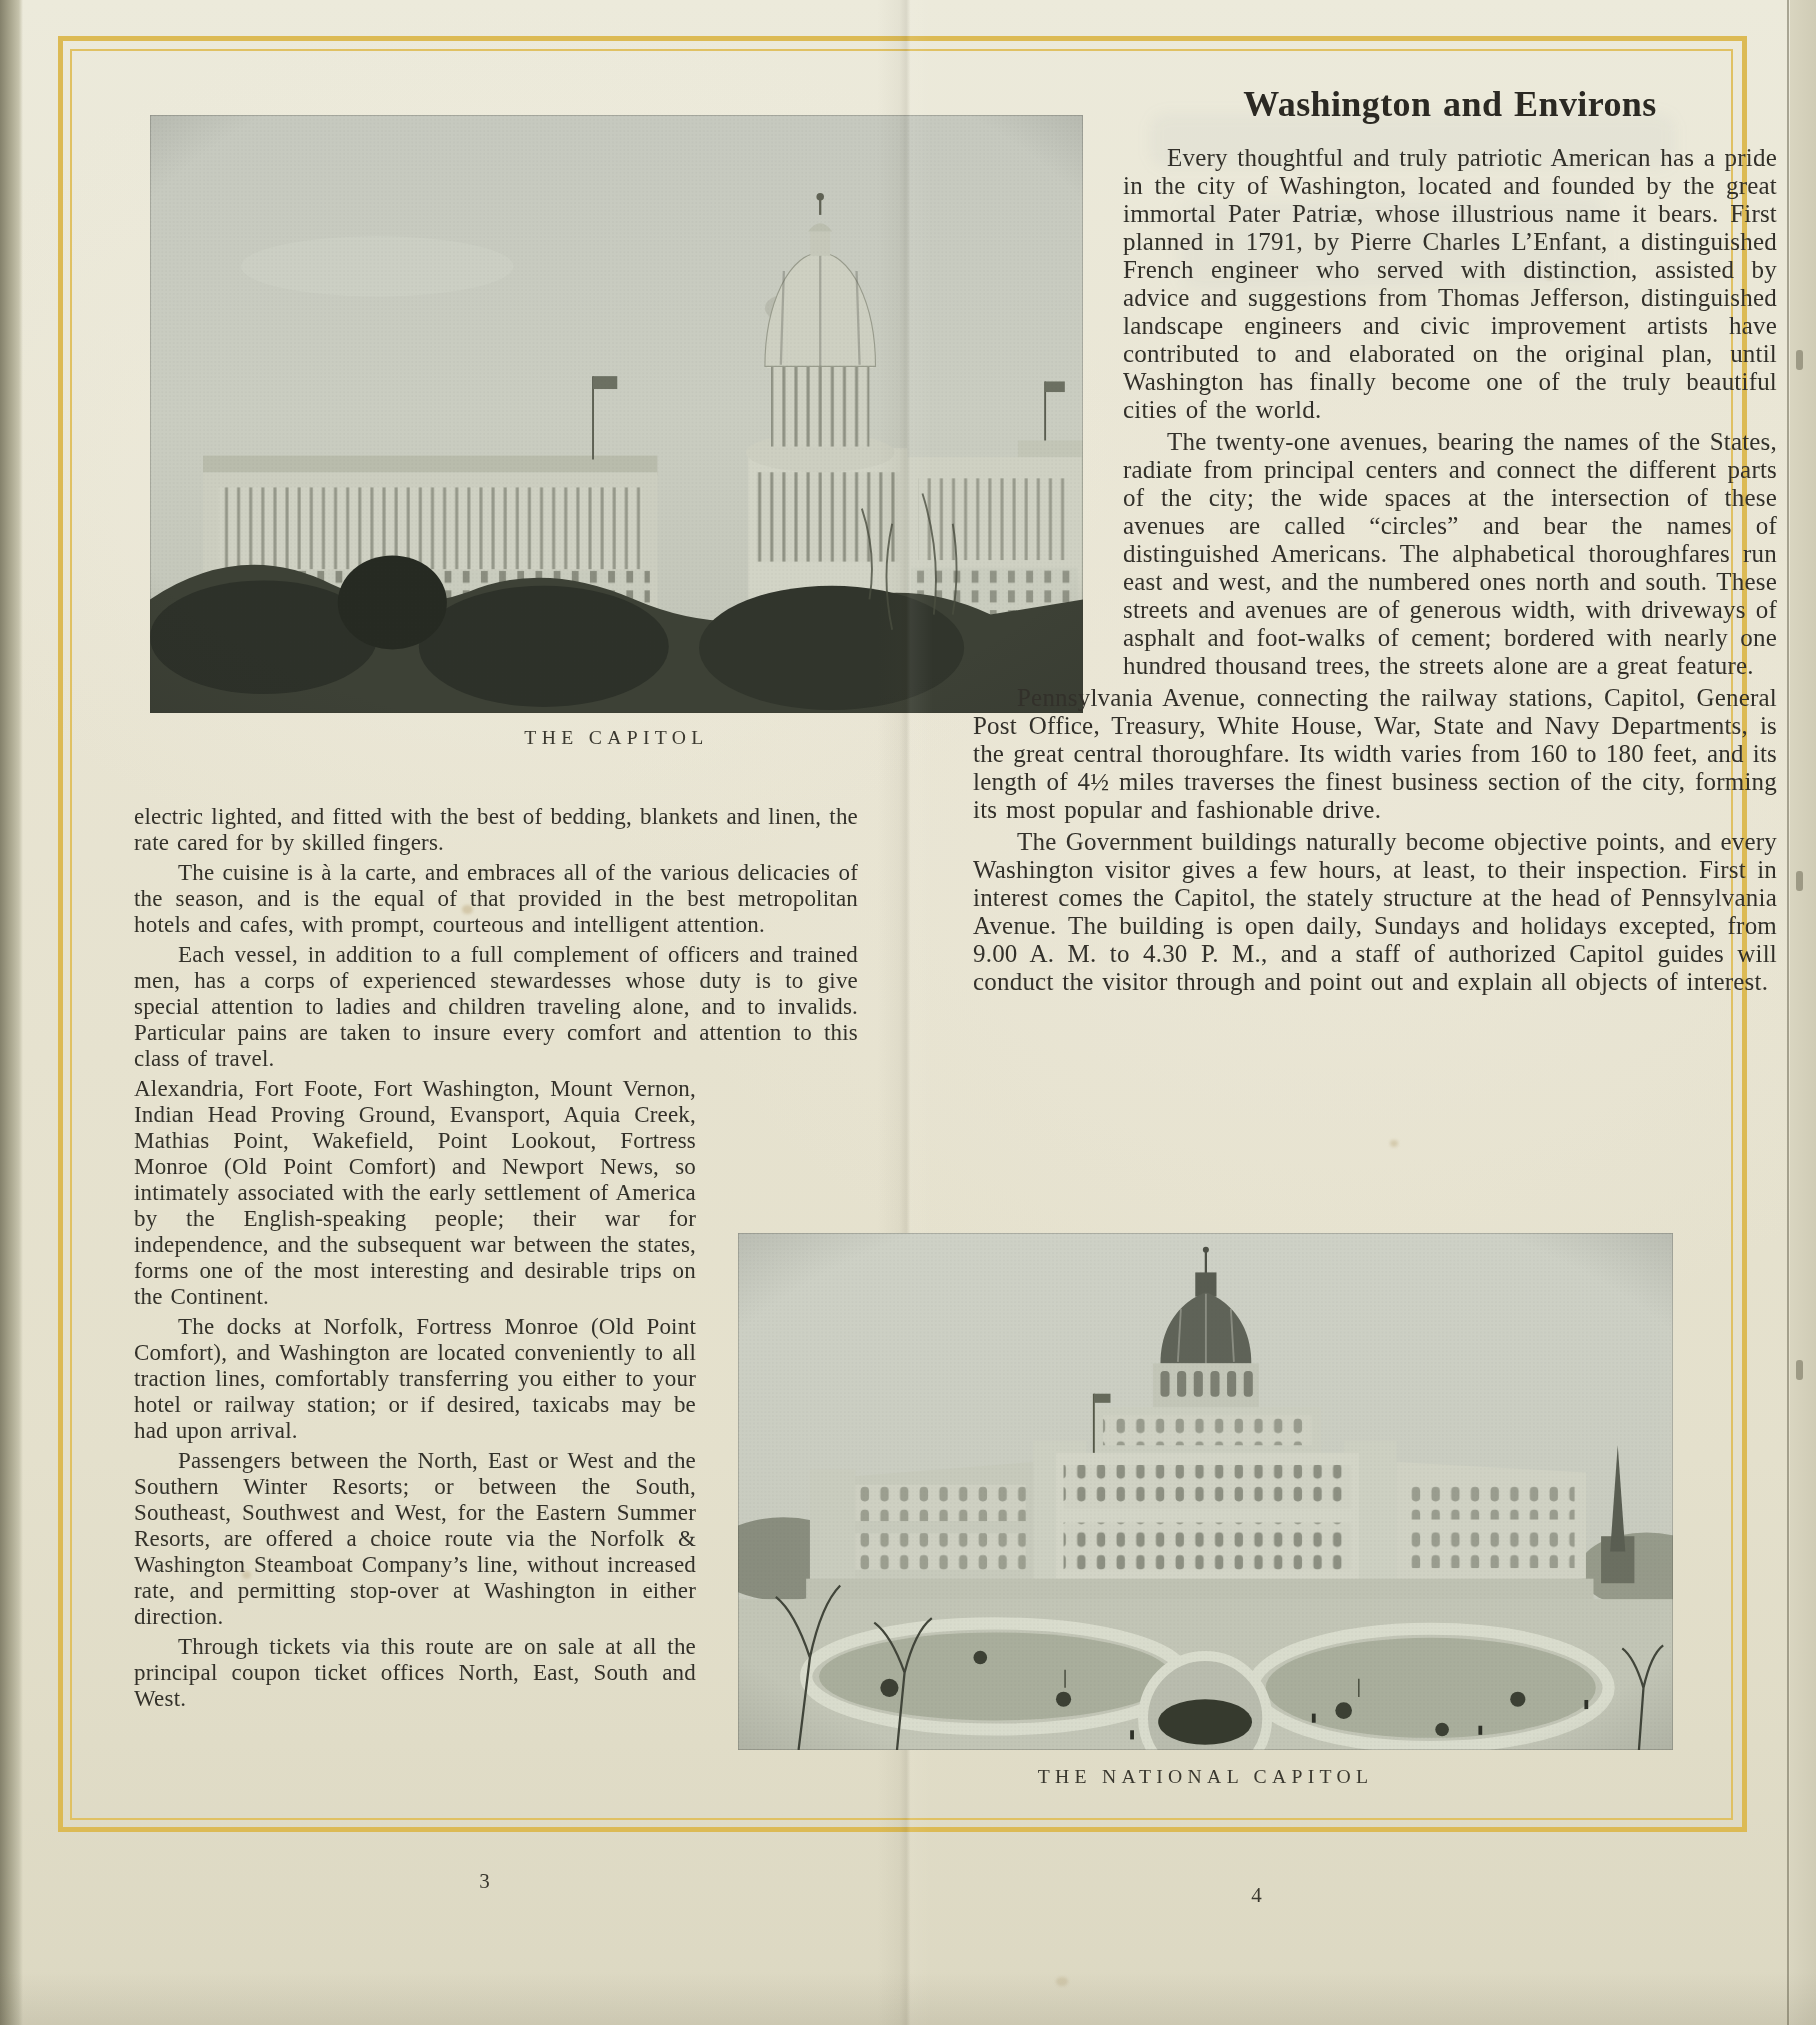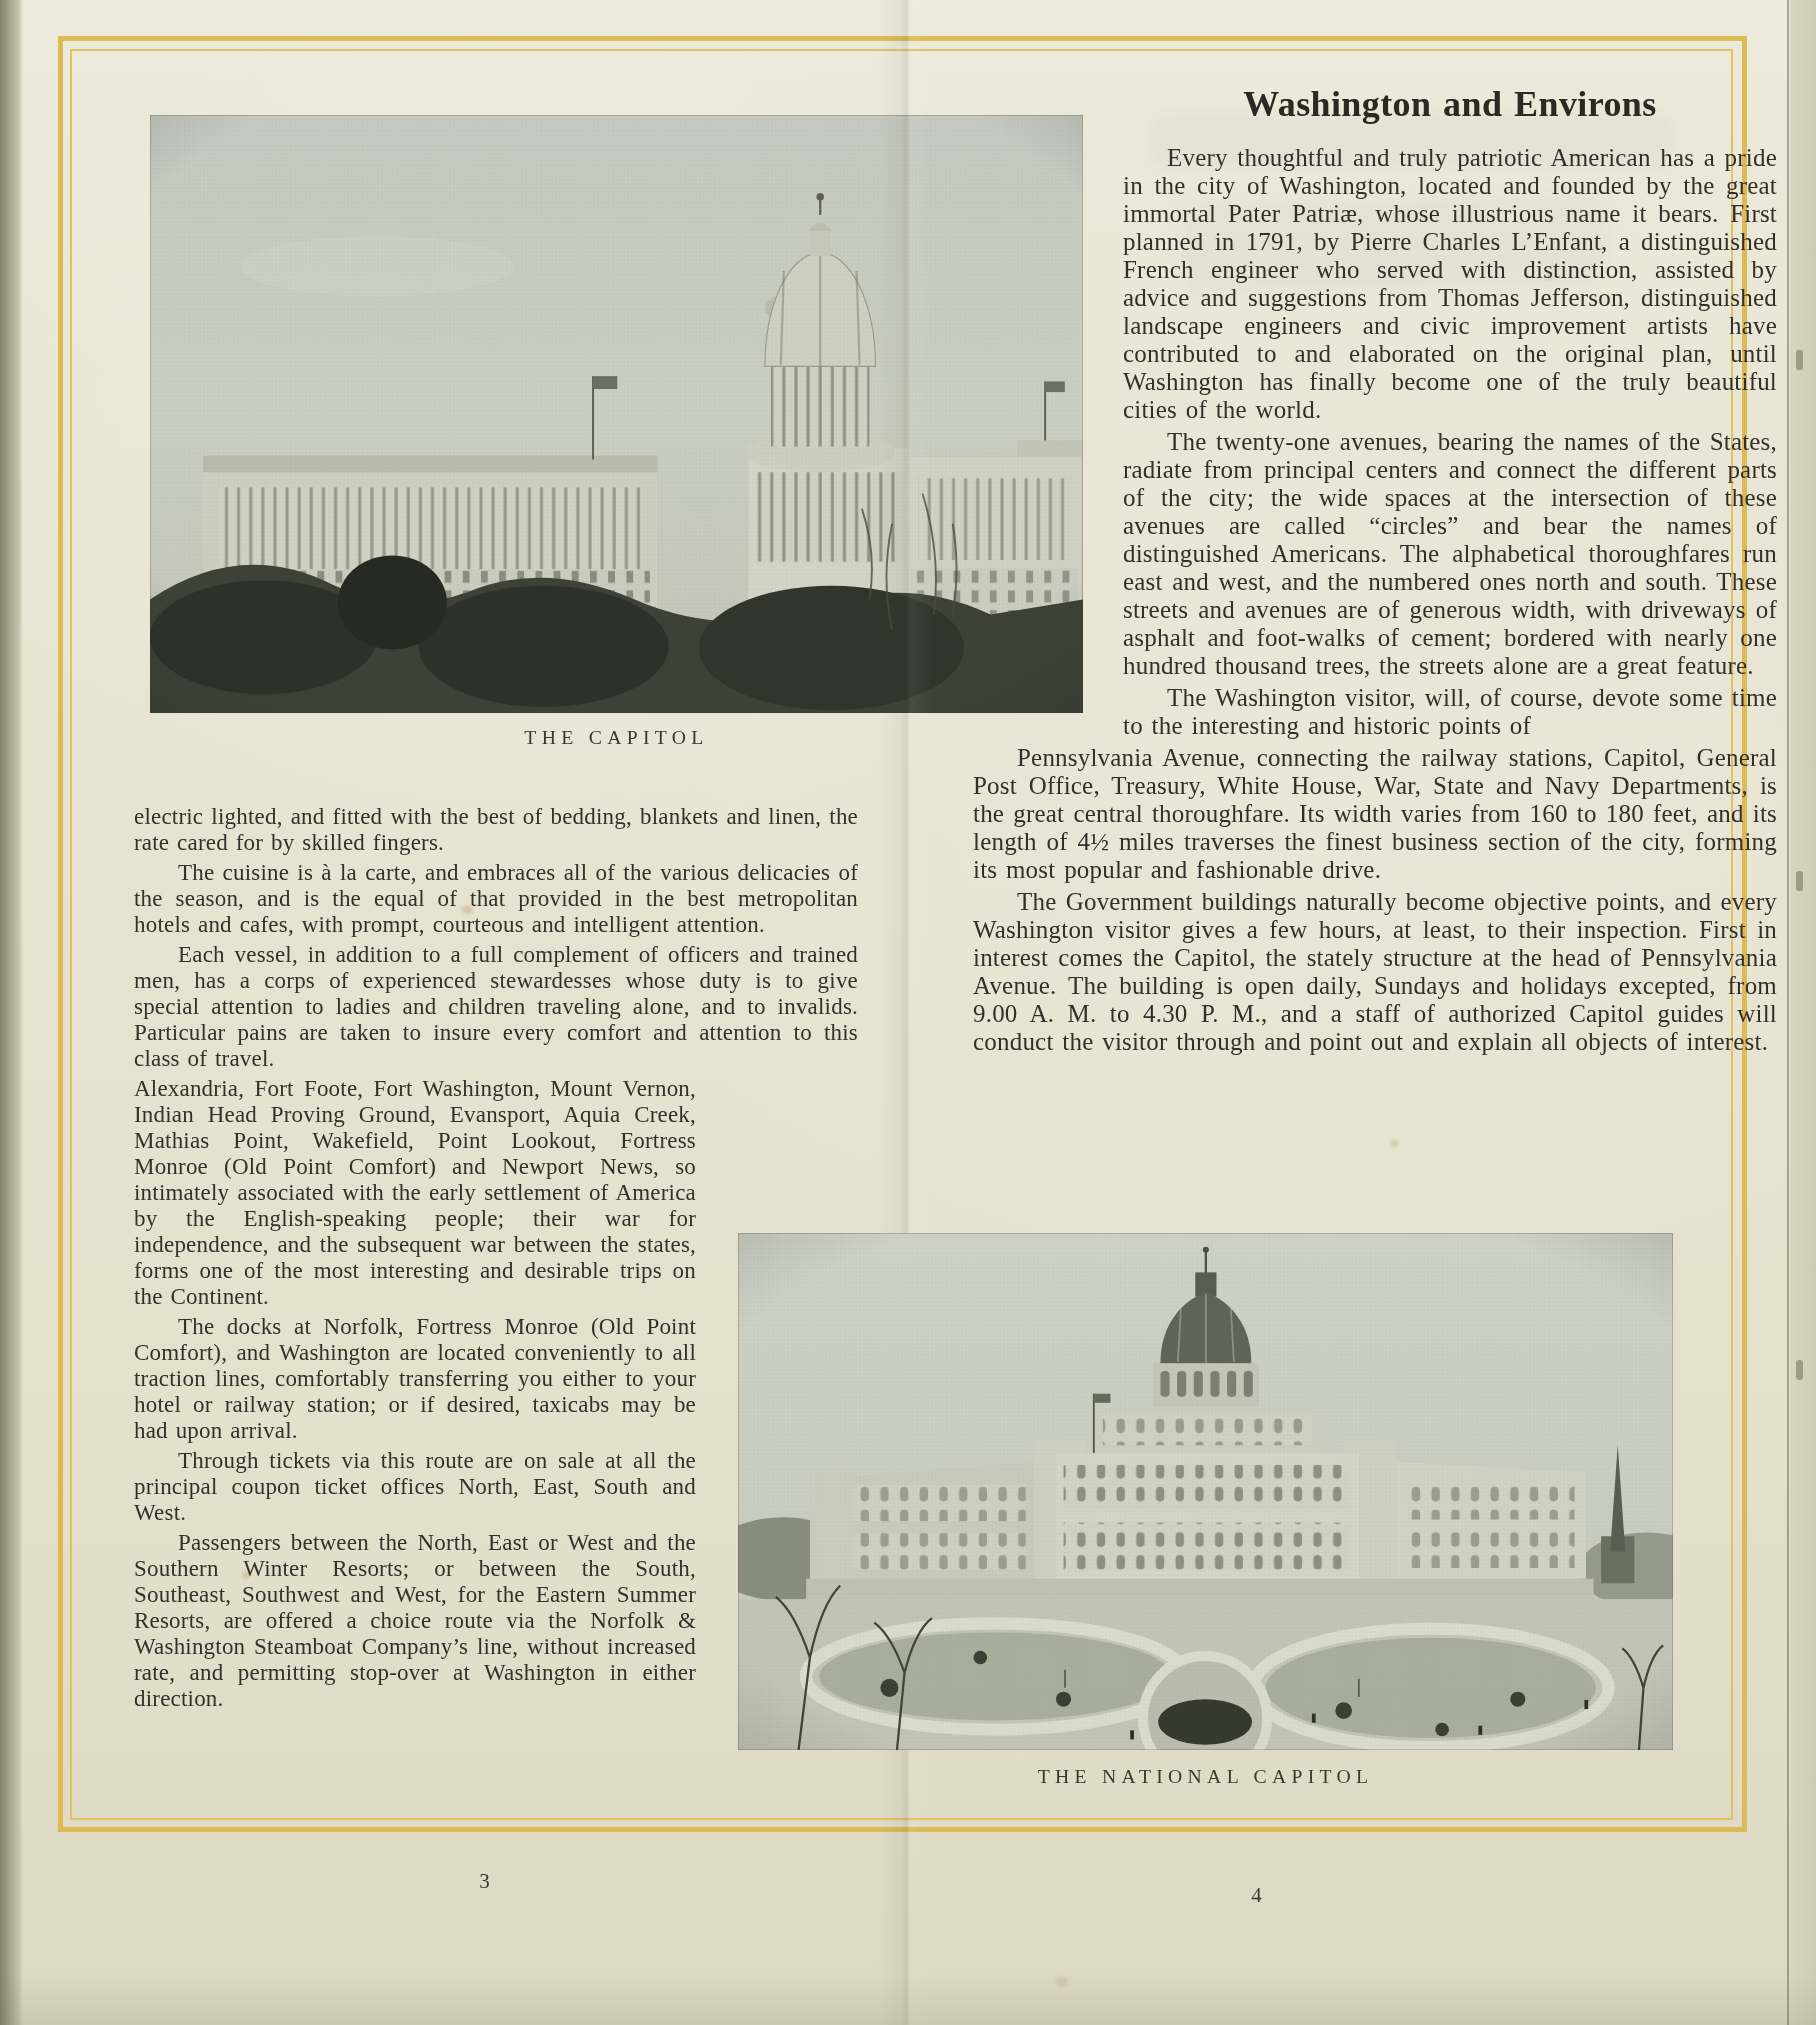--- a/index.html
+++ b/index.html
@@ -155,31 +155,30 @@
 
 <div id="left-text" class="abs">
   <div>
     <p>electric lighted, and fitted with the best of bedding, blankets and linen, the rate cared for by skilled fingers.</p>
     <p class="ind">The cuisine is à la carte, and embraces all of the various delicacies of the season, and is the equal of that provided in the best metropolitan hotels and cafes, with prompt, courteous and intelligent attention.</p>
     <p class="ind">Each vessel, in addition to a full complement of officers and trained men, has a corps of experienced stewardesses whose duty is to give special attention to ladies and children traveling alone, and to invalids. Particular pains are taken to insure every comfort and attention to this class of travel.</p>
   </div>
   <div class="narrow">
     <p>Alexandria, Fort Foote, Fort Washington, Mount Vernon, Indian Head Proving Ground, Evansport, Aquia Creek, Mathias Point, Wakefield, Point Lookout, Fortress Monroe (Old Point Comfort) and Newport News, so intimately associated with the early settlement of America by the English-speaking people; their war for independence, and the subsequent war between the states, forms one of the most interesting and desirable trips on the Continent.</p>
     <p class="ind">The docks at Norfolk, Fortress Monroe (Old Point Comfort), and Washington are located conveniently to all traction lines, comfortably transferring you either to your hotel or railway station; or if desired, taxicabs may be had upon arrival.</p>
+    <p class="ind">Passengers between the North, East or West and the Southern Winter Resorts; or between the South, Southeast, Southwest and West, for the Eastern Summer Resorts, are offered a choice route via the Norfolk &amp; Washington Steamboat Company’s line, without increased rate, and permitting stop-over at Washington in either direction.</p>
     <p class="ind">Through tickets via this route are on sale at all the principal coupon ticket offices North, East, South and West.</p>
-    <p class="ind">Passengers between the North, East or West and the Southern Winter Resorts; or between the South, Southeast, Southwest and West, for the Eastern Summer Resorts, are offered a choice route via the Norfolk &amp; Washington Steamboat Company’s line, without increased rate, and permitting stop-over at Washington in either direction.</p>
   </div>
 </div>
 
 <div id="right-page" class="abs">
   <h1 id="right-heading">Washington and Environs</h1>
   <div class="narrow">
     <p class="ind">Every thoughtful and truly patriotic American has a pride in the city of Washington, located and founded by the great immortal Pater Patriæ, whose illustrious name it bears. First planned in 1791, by Pierre Charles L’Enfant, a distinguished French engineer who served with distinction, assisted by advice and suggestions from Thomas Jefferson, distinguished landscape engineers and civic improvement artists have contributed to and elaborated on the original plan, until Washington has finally become one of the truly beautiful cities of the world.</p>
     <p class="ind">The twenty-one avenues, bearing the names of the States, radiate from principal centers and connect the different parts of the city; the wide spaces at the intersection of these avenues are called “circles” and bear the names of distinguished Americans. The alphabetical thoroughfares run east and west, and the numbered ones north and south. These streets and avenues are of generous width, with driveways of asphalt and foot-walks of cement; bordered with nearly one hundred thousand trees, the streets alone are a great feature.</p>
-    <p class="ind">The Washington visitor, will, of course, devote some time to the interesting and historic points of</p>
   </div>
   <div class="wide">
     <p class="ind">Pennsylvania Avenue, connecting the railway stations, Capitol, General Post Office, Treasury, White House, War, State and Navy Departments, is the great central thoroughfare. Its width varies from 160 to 180 feet, and its length of 4½ miles traverses the finest business section of the city, forming its most popular and fashionable drive.</p>
     <p class="ind">The Government buildings naturally become objective points, and every Washington visitor gives a few hours, at least, to their inspection. First in interest comes the Capitol, the stately structure at the head of Pennsylvania Avenue. The building is open daily, Sundays and holidays excepted, from 9.00 A. M. to 4.30 P. M., and a staff of authorized Capitol guides will conduct the visitor through and point out and explain all objects of interest.</p>
   </div>
 </div>
 
 <div id="library-photo" class="abs">
   <svg viewBox="0 0 1235 682" preserveAspectRatio="none">
     <defs>

